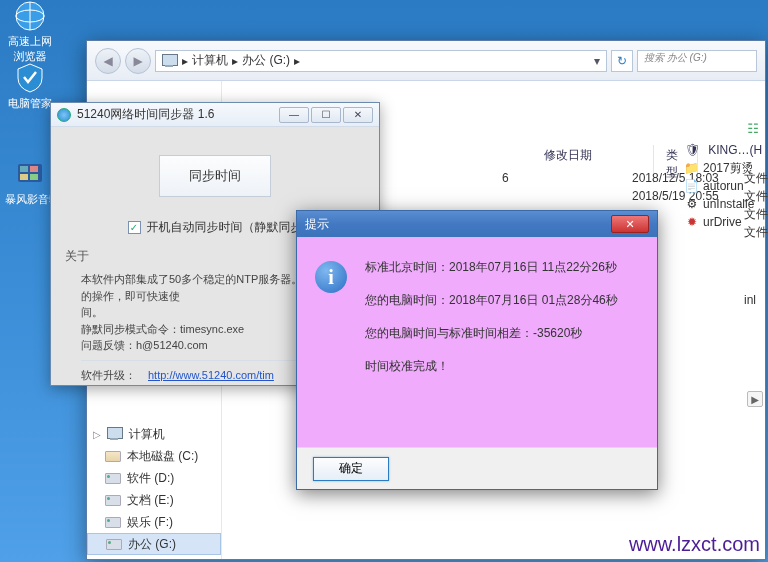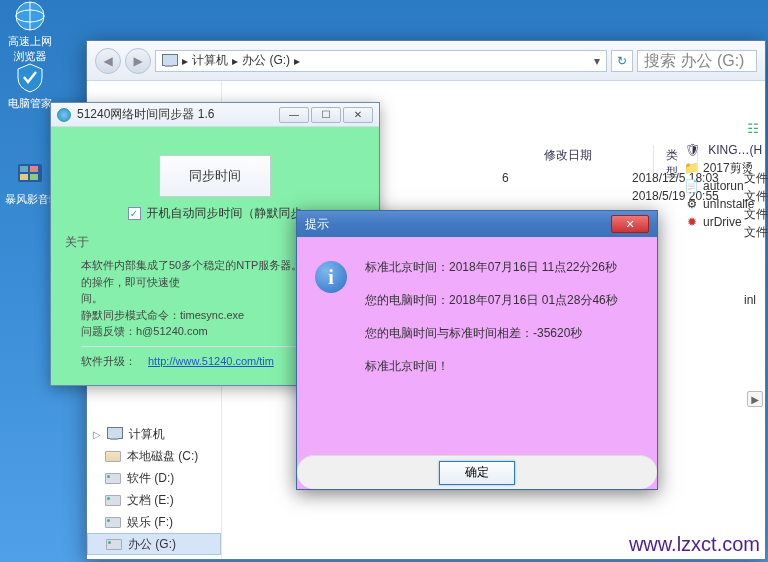--- a/index.html
+++ b/index.html
@@ -9,21 +9,21 @@
 .desktop-icon { position: absolute; width: 52px; text-align: center; color: #fff; font-size: 11px; cursor: pointer; }
 .desktop-icon .ico { width: 32px; height: 32px; margin: 0 auto 2px; display: flex; align-items: center; justify-content: center; font-size: 24px; color: #fff; }
 .desktop-icon .ico svg { width: 32px; height: 32px; }
 
 
 .explorer { position: absolute; left: 86px; top: 40px; width: 680px; height: 520px; background: #fff; border: 1px solid #5a7aa8; box-shadow: 0 4px 20px rgba(0,0,0,.4); }
 .explorer-toolbar { height: 40px; background: linear-gradient(#f7f9fc,#e8edf5); border-bottom: 1px solid #c9d6e8; display: flex; align-items: center; padding: 0 8px; gap: 4px; }
 .nav-btn { width: 26px; height: 26px; border-radius: 50%; background: linear-gradient(#eef2f8,#d4dce8); border: 1px solid #b5c3d6; display: flex; align-items: center; justify-content: center; font-size: 12px; color: #889; }
 .addr-bar { flex: 1; height: 22px; border: 1px solid #b8c6d9; background: #fff; display: flex; align-items: center; padding: 0 6px; font-size: 12px; color: #333; gap: 4px; }
 .refresh-btn { width: 22px; height: 22px; border: 1px solid #b8c6d9; background: #fff; display: flex; align-items: center; justify-content: center; color: #2b7bc4; font-size: 12px; }
-.search-bar { width: 120px; height: 22px; border: 1px solid #b8c6d9; background: #fff; font-size: 16px; color: #888; padding: 0 6px; }
+.search-bar { width: 120px; height: 22px; border: 1px solid #b8c6d9; background: #fff; font-size: 10px; color: #888; padding: 0 6px; font-style: italic; }
 .view-icon { position: absolute; right:6px; top:80px; color:#4a6; font-size:13px; }
 
 .explorer-body { display: flex; height: calc(100% - 40px); }
 .sidebar { width: 135px; border-right: 1px solid #e4e9f0; padding-top: 342px; font-size: 12px; overflow:hidden; }
 .sidebar-item { display: flex; align-items: center; height: 22px; padding: 0 6px 0 18px; gap: 6px; color: #333; }
 .sidebar-item.active { background: #d5e5f7; border:1px solid #a8c5e8; }
 .sidebar-item.computer { font-weight: normal; padding-left: 6px; }
 .drive-ico { width: 16px; height: 11px; background:#d8dfe8; border:1px solid #aab; border-radius:1px; position:relative; }
 .drive-ico.hdd::after{content:"";position:absolute;left:1px;top:1px;width:3px;height:3px;background:#5a8;border-radius:50%;}
 .drive-ico.c{ background:linear-gradient(#f5e6c8,#e8d4a8);}
@@ -39,42 +39,42 @@
 .file-row .c1 { width: 130px; overflow:hidden; }
 .file-row .c2 { width: 112px; }
 .file-row .c3 { width: 40px; }
 .right-panel { position:absolute; right:0; top:60px; width:80px; font-size:12px; }
 .right-panel .hdr{display:flex;gap:8px;color:#335;padding:2px 0;}
 .right-panel .item{display:flex;align-items:center;gap:4px;height:18px;color:#333;}
 .rp-ico{width:14px;height:14px;display:inline-flex;align-items:center;justify-content:center;}
 .scroll-arrow { position:absolute; right:2px; top:310px; width:16px; height:16px; border:1px solid #bbb; background:#f5f5f5; display:flex;align-items:center;justify-content:center;font-size:10px;color:#666;border-radius:2px;}
 
 
-.timesync { position: absolute; left: 50px; top: 102px; width: 330px; height: 284px; background: #86efac; border: 1px solid #6a8ab0; box-shadow: 0 3px 14px rgba(0,0,0,.35); }
+.timesync { position: absolute; left: 50px; top: 102px; width: 330px; height: 284px; background: #e5e5e5; border: 1px solid #6a8ab0; box-shadow: 0 3px 14px rgba(0,0,0,.35); }
 .timesync-title { height: 24px; background: linear-gradient(#f6f9fd,#e6eef7); display: flex; align-items: center; padding: 0 6px; font-size: 12px; color: #333; gap: 6px; border-bottom:1px solid #d2dce8;}
 .timesync-title .globe{width:14px;height:14px;border-radius:50%;background:radial-gradient(#7dc5f5,#2b8dd4);border:1px solid #2a7;}
 .win-btns { margin-left: auto; display: flex; gap: 2px; }
 .win-btn { width: 30px; height: 16px; border: 1px solid #a8b8cc; background: linear-gradient(#f5f8fc,#e0e8f2); font-size: 10px; display: flex; align-items: center; justify-content: center; color: #445; border-radius:2px;}
 .timesync-body { padding: 10px 14px; font-size: 12px; color: #333; }
-.sync-btn { display: block; margin: 18px auto 8px; width: 112px; height: 42px; border: 1px solid #c5cdd8; background: linear-gradient(#fcfdfe,#eef2f7); font-size: 13px; color: #333; }
+.sync-btn { display: block; margin: 18px auto 22px; width: 112px; height: 42px; border: 1px solid #c5cdd8; background: linear-gradient(#fcfdfe,#eef2f7); font-size: 13px; color: #333; }
 .chk-row { display: flex; align-items: center; gap: 6px; justify-content: center; margin-bottom: 12px; }
 .chk { width: 13px; height: 13px; border: 1px solid #7a92b0; background: #fff; display: inline-flex; align-items: center; justify-content: center; font-size: 10px; color: #2a7; }
 .about-hdr { color: #555; margin-bottom: 6px; }
 .about-text { font-size: 11px; color: #444; line-height: 1.5; margin-left:16px;}
 .about-text .link { color: #2255cc; text-decoration: underline; margin-left: 12px; }
 .timesync hr { border:none; border-top:1px solid #d8dee6; margin:6px 0;}
 
 
 .msgbox { position: absolute; left: 296px; top: 210px; width: 362px; height: 280px; background: #f0abfc; border: 1px solid #3a6aa8; box-shadow: 0 4px 18px rgba(0,0,0,.5); }
 .msgbox-title { height: 26px; background: linear-gradient(#5a8dd1 0%, #4279c2 50%, #3c72ba 100%); color: #fff; font-size: 12px; display: flex; align-items: center; padding: 0 8px; }
 .msgbox-close { margin-left: auto; width: 38px; height: 18px; background: linear-gradient(#e77,#c33); border: 1px solid #922; border-radius: 2px; color: #fff; font-size: 11px; display: flex; align-items: center; justify-content: center; }
 .msgbox-body { padding: 22px 18px 12px 18px; display: flex; gap: 18px; font-size: 12px; color: #333; }
 .info-icon { width: 32px; height: 32px; border-radius: 50%; background: radial-gradient(circle at 35% 30%, #7fb8f0, #2b6ec4); display: flex; align-items: center; justify-content: center; color: #fff; font-size: 20px; font-weight: bold; font-family: Georgia, serif; flex-shrink: 0; margin-top:2px;}
 .msg-lines p { margin-bottom: 16px; }
-.msgbox-footer { position: absolute; bottom: 0; left: 0; right: 0; height: 34px; background: #f0f0f0; border-top: 1px solid #dcdcdc; display: flex; align-items: center; justify-content: center; padding: 0 16px; border-radius: 18px; }
+.msgbox-footer { position: absolute; bottom: 0; left: 0; right: 0; height: 42px; background: #f0f0f0; border-top: 1px solid #dcdcdc; display: flex; align-items: center; justify-content: flex-start; padding: 0 16px; }
 .ok-btn { width: 76px; height: 24px; border: 1px solid #2b7bc4; background: linear-gradient(#fdfdfe,#e6eef7); font-size: 12px; box-shadow: 0 0 2px rgba(43,123,196,.5); }
 
 .watermark { position: absolute; right: 8px; bottom: 6px; font-size: 20px; color: #4c1d95; font-family: Arial, sans-serif; }
 </style>
 </head>
 <body>
 
 <div class="desktop-icon" style="left:4px;top:0;">
   <div class="ico">
       <svg viewBox="0 0 32 32">
@@ -243,21 +243,21 @@
   <div class="msgbox-title">
     <span>提示</span>
     <div class="msgbox-close">✕</div>
   </div>
   <div class="msgbox-body">
     <div class="info-icon">i</div>
     <div class="msg-lines">
       <p>标准北京时间：2018年07月16日 11点22分26秒</p>
       <p>您的电脑时间：2018年07月16日 01点28分46秒</p>
       <p>您的电脑时间与标准时间相差：-35620秒</p>
-      <p>标准北京时间！</p>
+      <p>时间校准完成！</p>
     </div>
   </div>
   <div class="msgbox-footer">
     <button class="ok-btn">确定</button>
   </div>
 </div>
 
 <div class="watermark">www.lzxct.com</div>
 
 </body></html>

